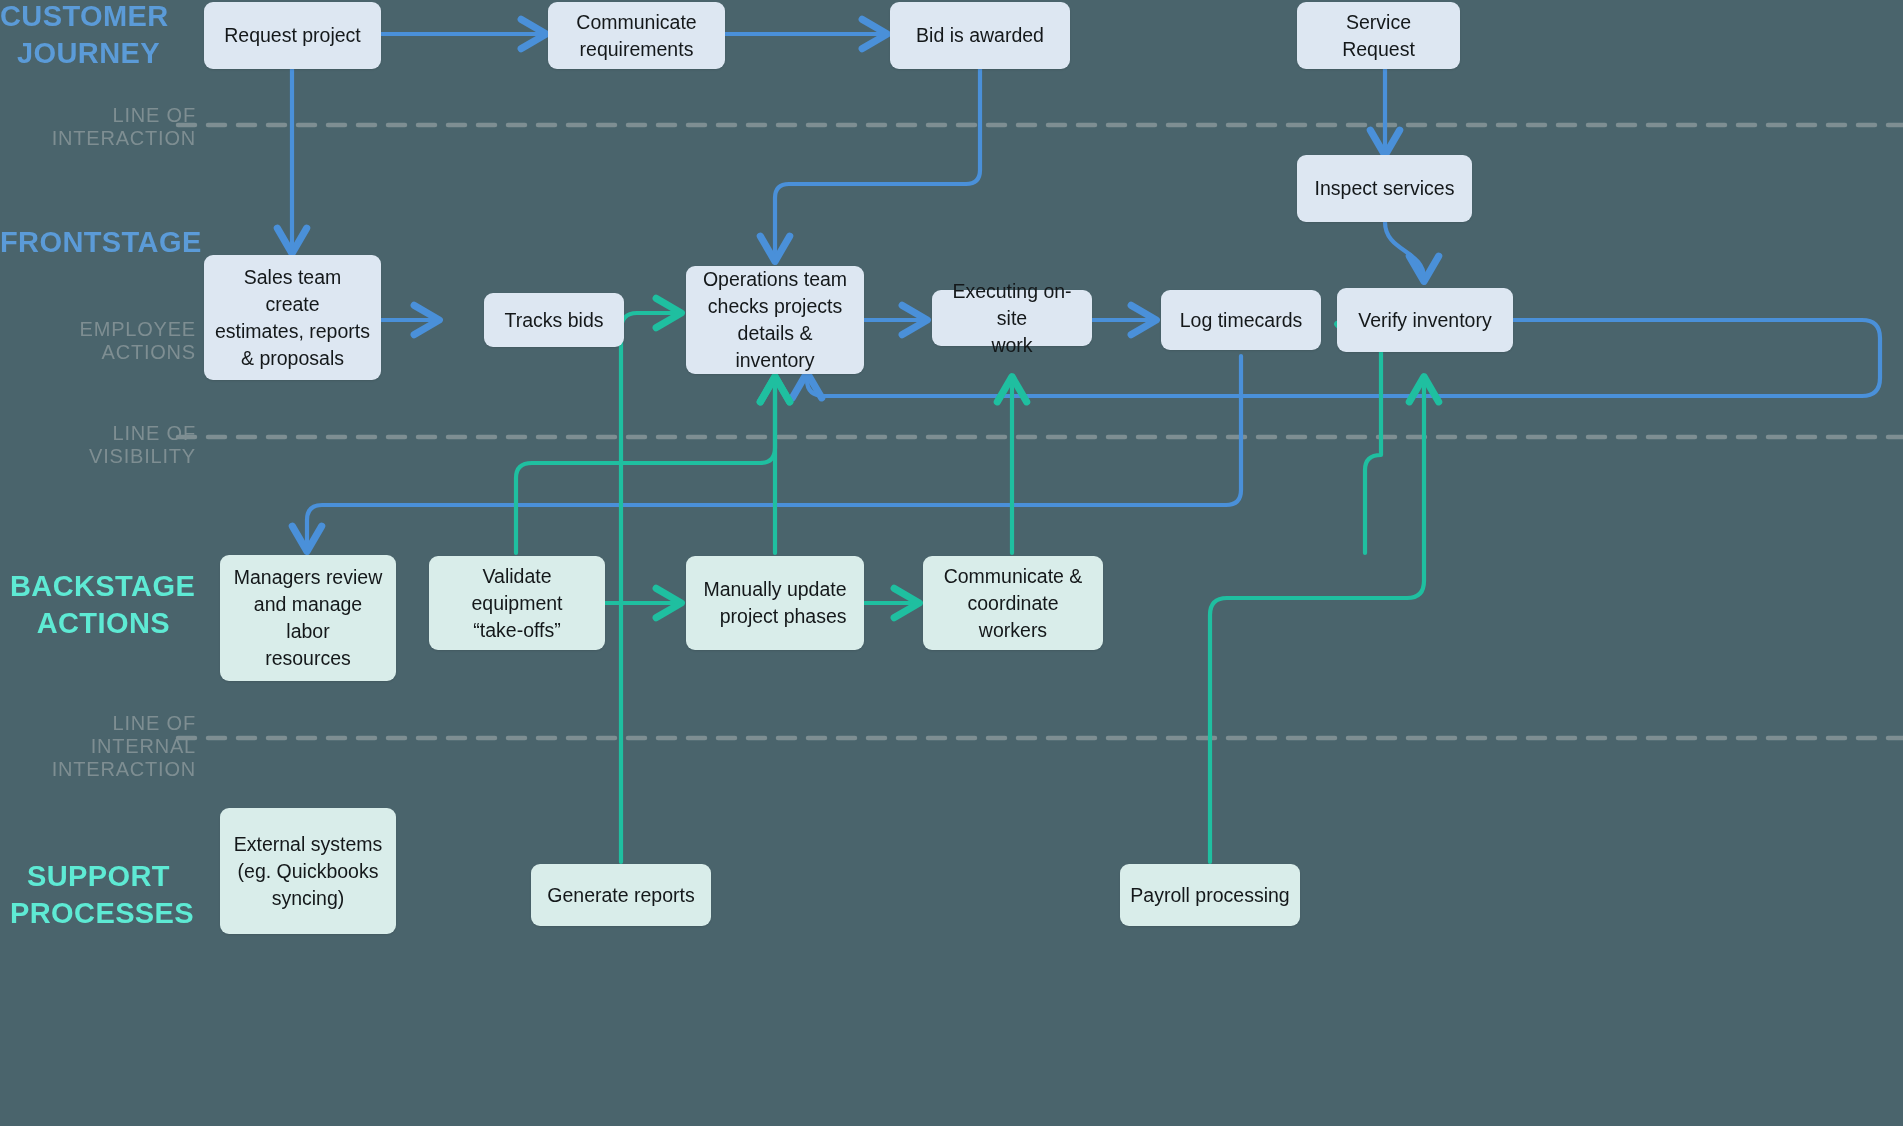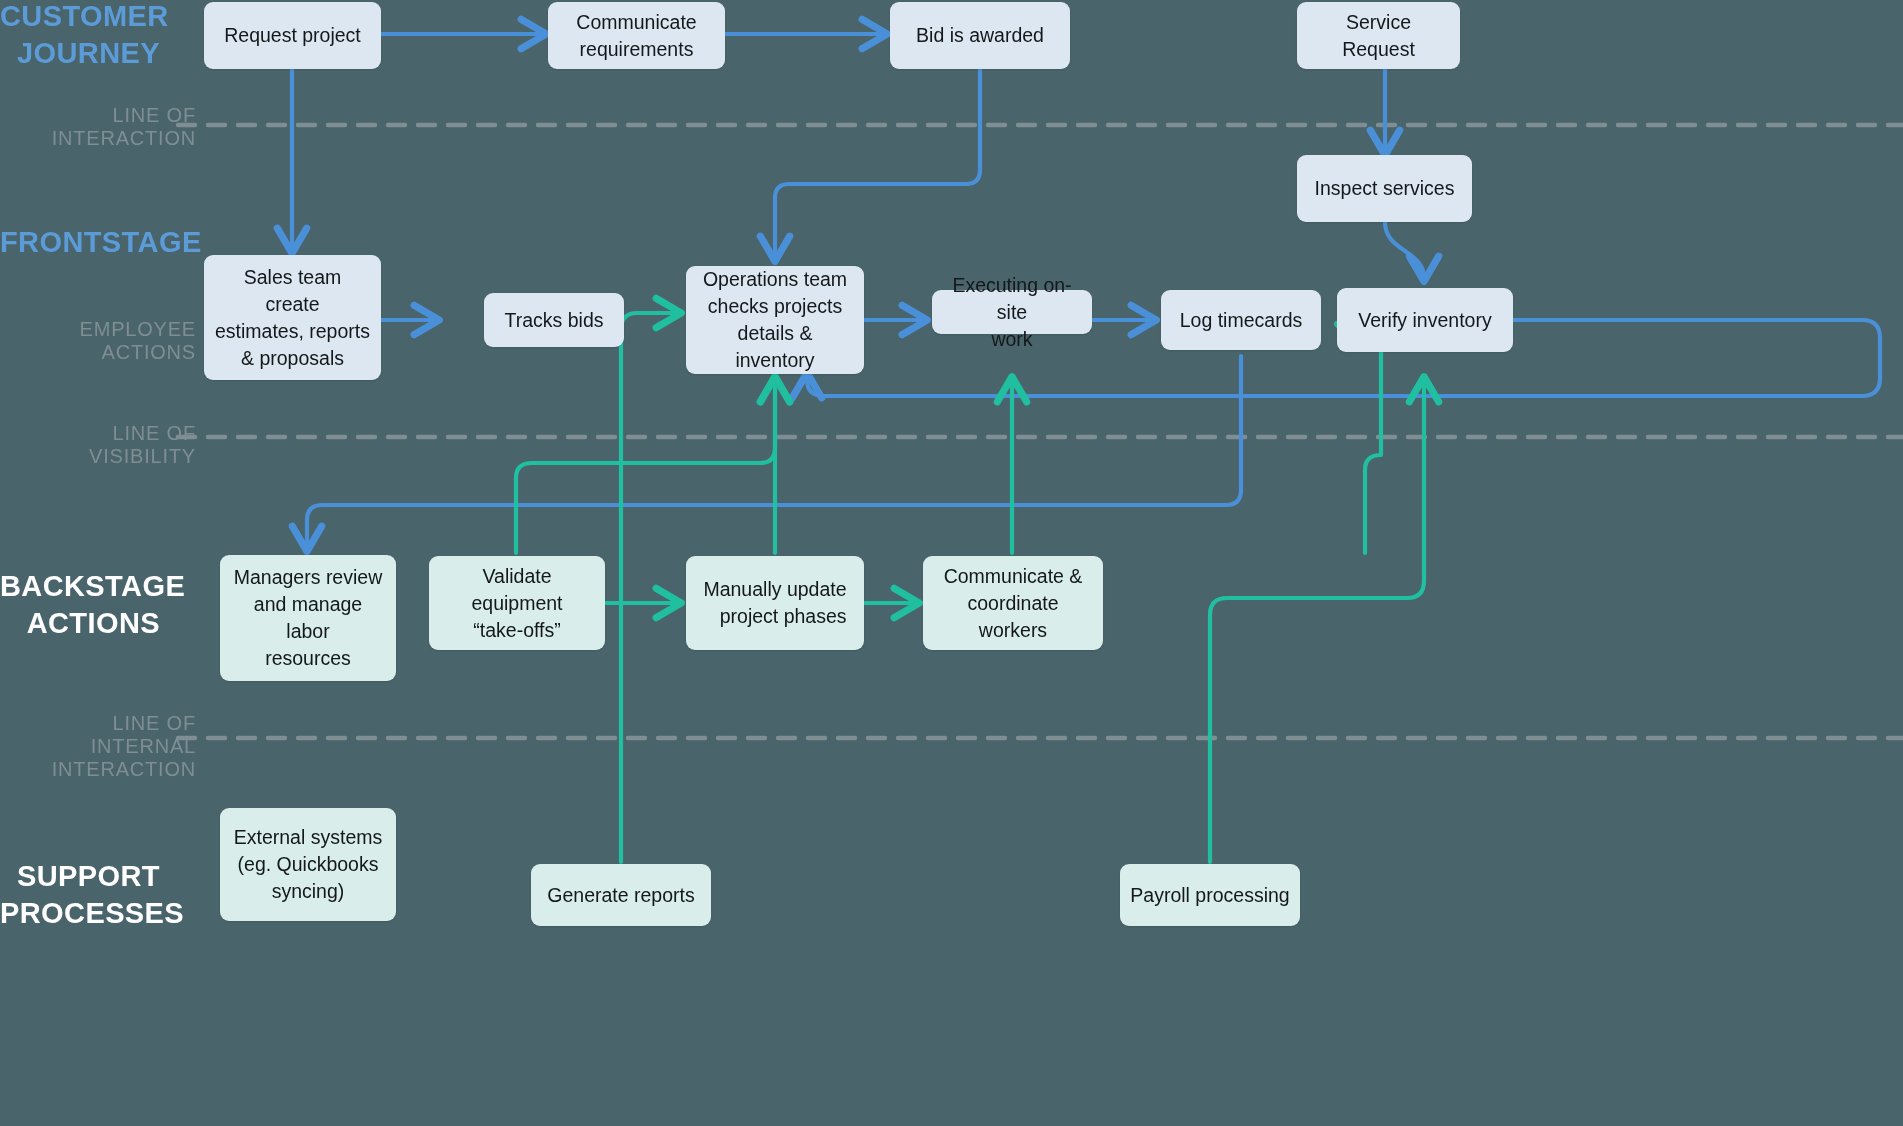--- a/index.html
+++ b/index.html
@@ -24,21 +24,21 @@
   .lane-label {
     position: absolute;
     font-weight: bold;
     font-size: 29px;
     line-height: 37px;
     text-align: right;
     letter-spacing: 0.4px;
     white-space: pre-line;
   }
   .lane-blue { color: #5b9bd8; }
-  .lane-teal { color: #ffffff; }
+  .lane-teal { color: #5eead4; padding-left: 10px; }
   .line-label {
     position: absolute;
     font-size: 20px;
     line-height: 23px;
     color: #7e8e92;
     text-align: right;
     letter-spacing: 0.8px;
     white-space: pre-line;
     margin-left: 36px;
   }
@@ -166,41 +166,41 @@
   <div class="node node-blue" style="left:204px; top:255px; width:177px; height:125px; white-space:pre-line;">Sales team create
 estimates, reports
 &amp; proposals</div>
 
   <div class="node node-blue" style="left:444px; top:293px; width:140px; height:54px;margin-left:40px;">Tracks bids</div>
 
   <div class="node node-blue" style="left:686px; top:266px; width:178px; height:108px; white-space:pre-line;">Operations team
 checks projects
 details &amp; inventory</div>
 
-  <div class="node node-blue" style="left:932px; top:290px; width:160px; height:44px; white-space:pre-line;">Executing on-site
+  <div class="node node-blue" style="left:932px; top:290px; width:160px; height:56px; white-space:pre-line;">Executing on-site
 work</div>
 
   <div class="node node-blue" style="left:1161px; top:290px; width:160px; height:60px;">Log timecards</div>
 
   <div class="node node-blue" style="left:1337px; top:288px; width:176px; height:64px;">Verify inventory</div>
 
   <div class="node node-teal" style="left:220px; top:555px; width:176px; height:126px; white-space:pre-line;">Managers review
 and manage labor
 resources</div>
 
   <div class="node node-teal" style="left:429px; top:556px; width:176px; height:94px; white-space:pre-line;">Validate equipment
 “take-offs”</div>
 
   <div class="node node-teal" style="left:686px; top:556px; width:178px; height:94px; white-space:pre-line;text-align:right;">Manually update
 project phases</div>
 
   <div class="node node-teal" style="left:923px; top:556px; width:180px; height:94px; white-space:pre-line;">Communicate &amp;
 coordinate workers</div>
 
-  <div class="node node-teal" style="left:220px; top:808px; width:176px; height:113px; white-space:pre-line;">External systems
+  <div class="node node-teal" style="left:220px; top:808px; width:176px; height:126px; white-space:pre-line;">External systems
 (eg. Quickbooks
 syncing)</div>
 
   <div class="node node-teal" style="left:531px; top:864px; width:180px; height:62px;">Generate reports</div>
 
   <div class="node node-teal" style="left:1120px; top:864px; width:180px; height:62px;text-align:center;">Payroll processing</div>
 
 </div>
 
 </body></html>

